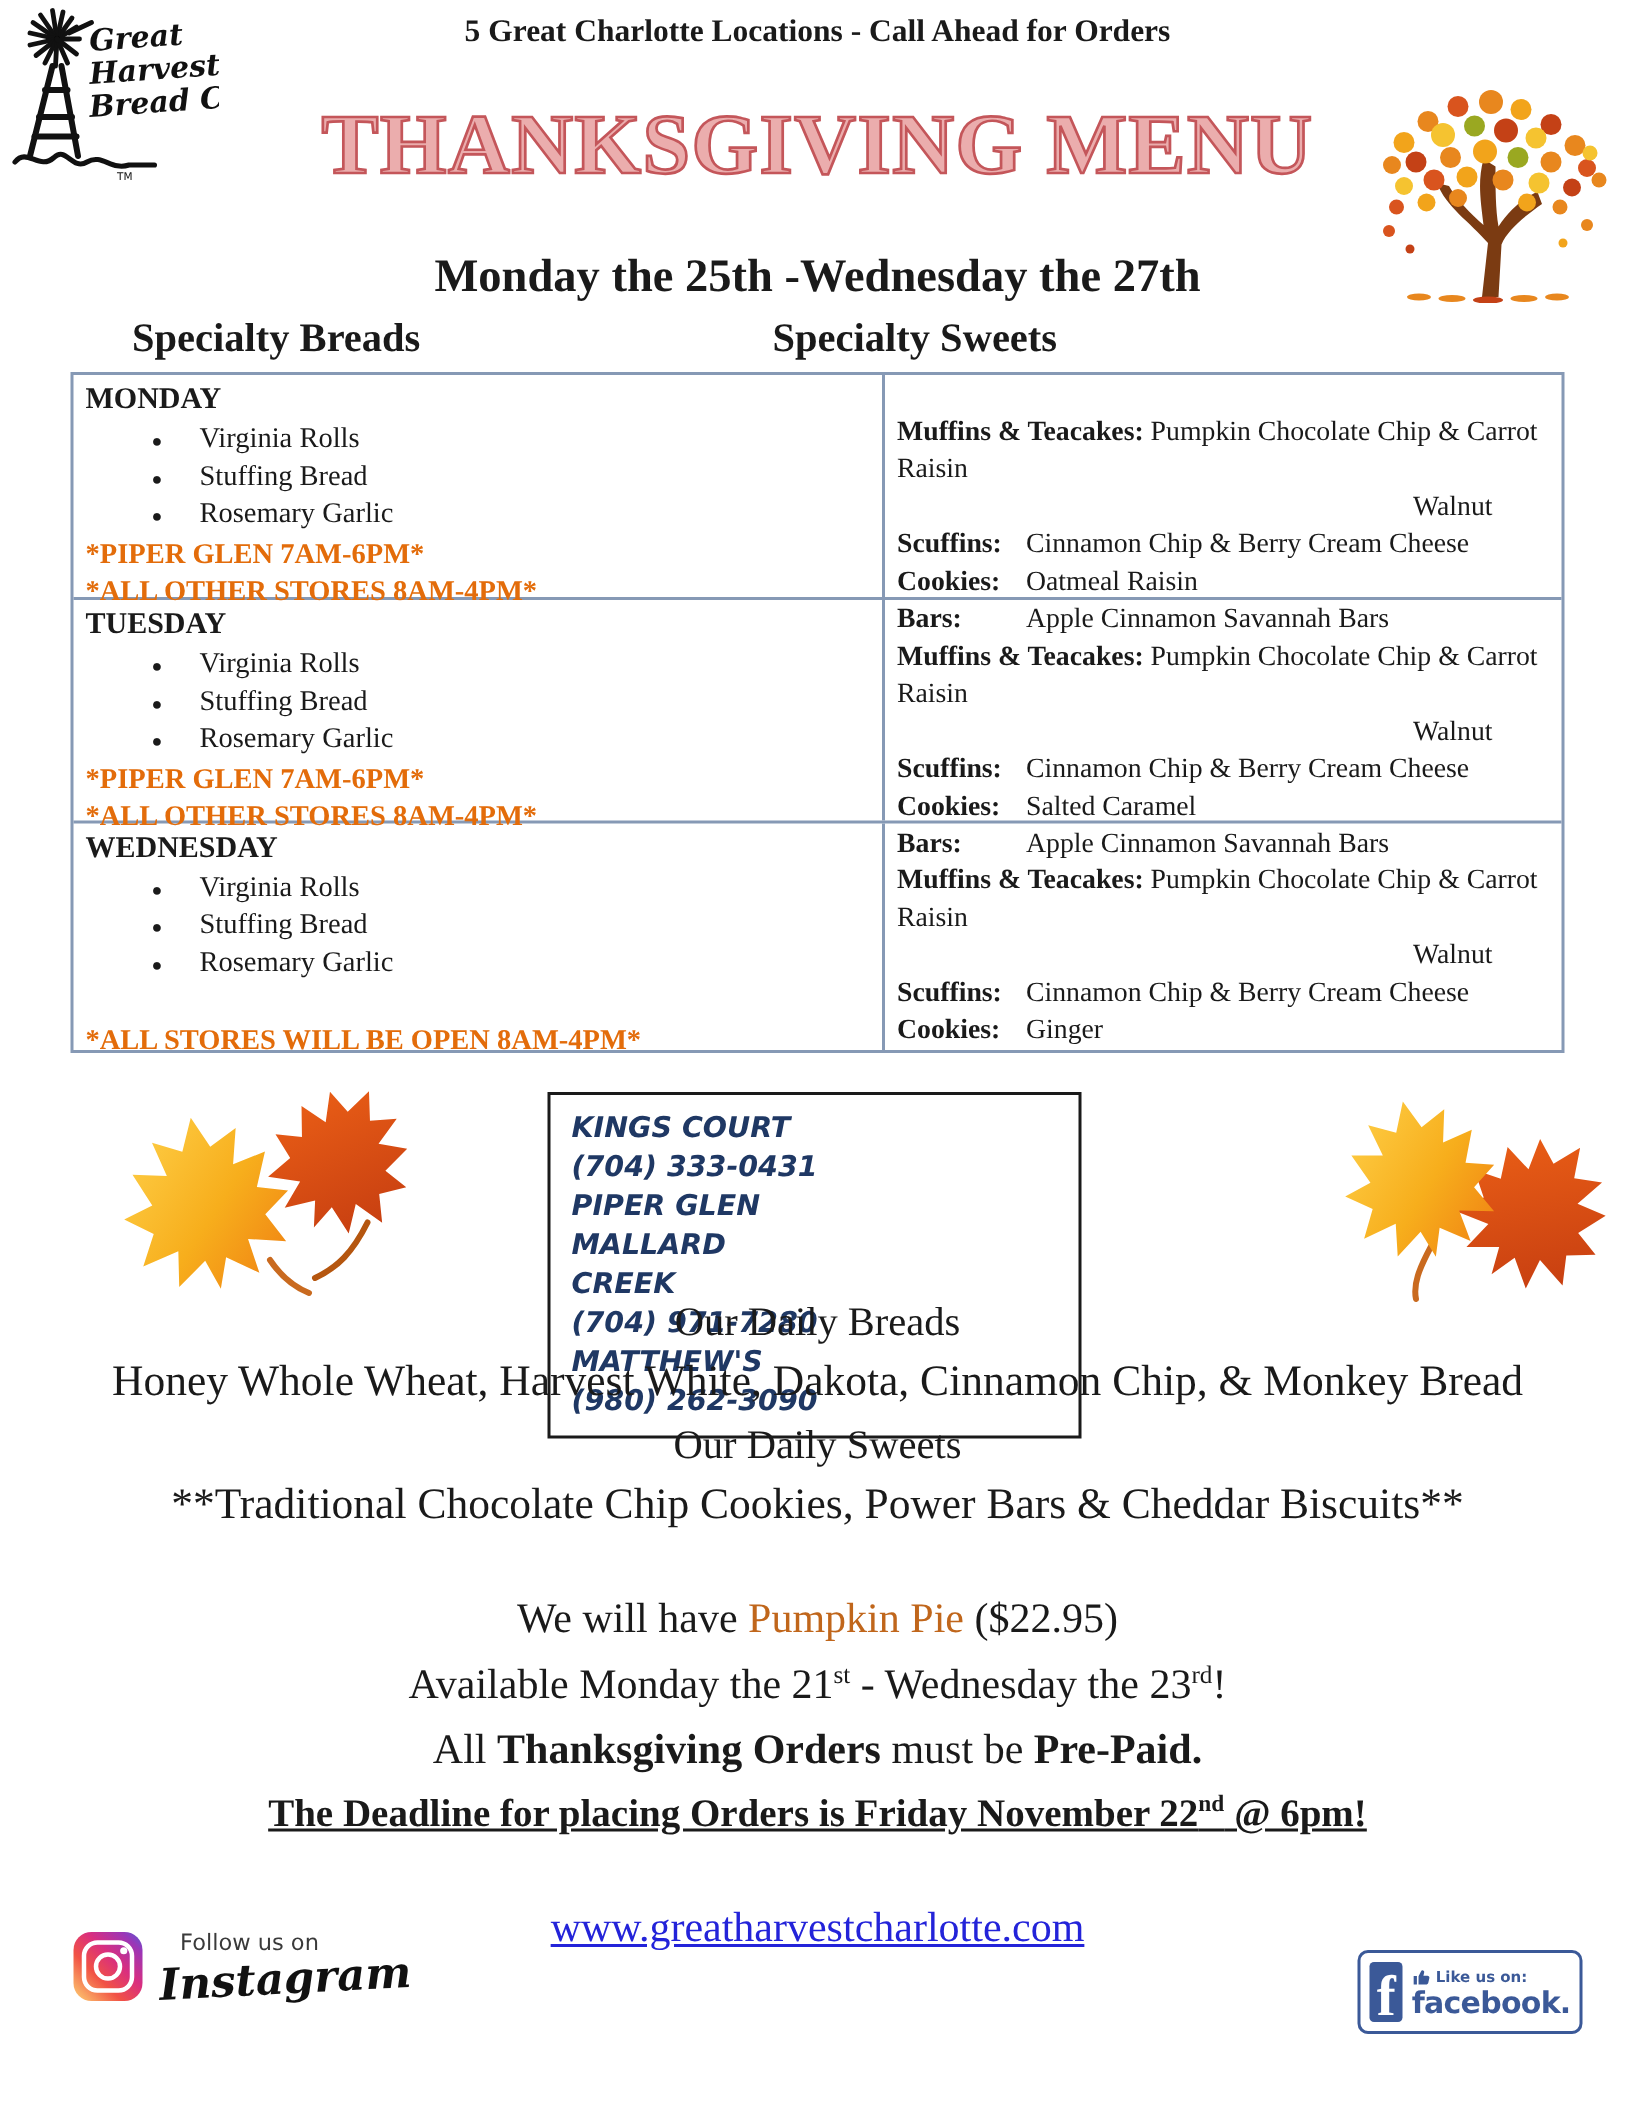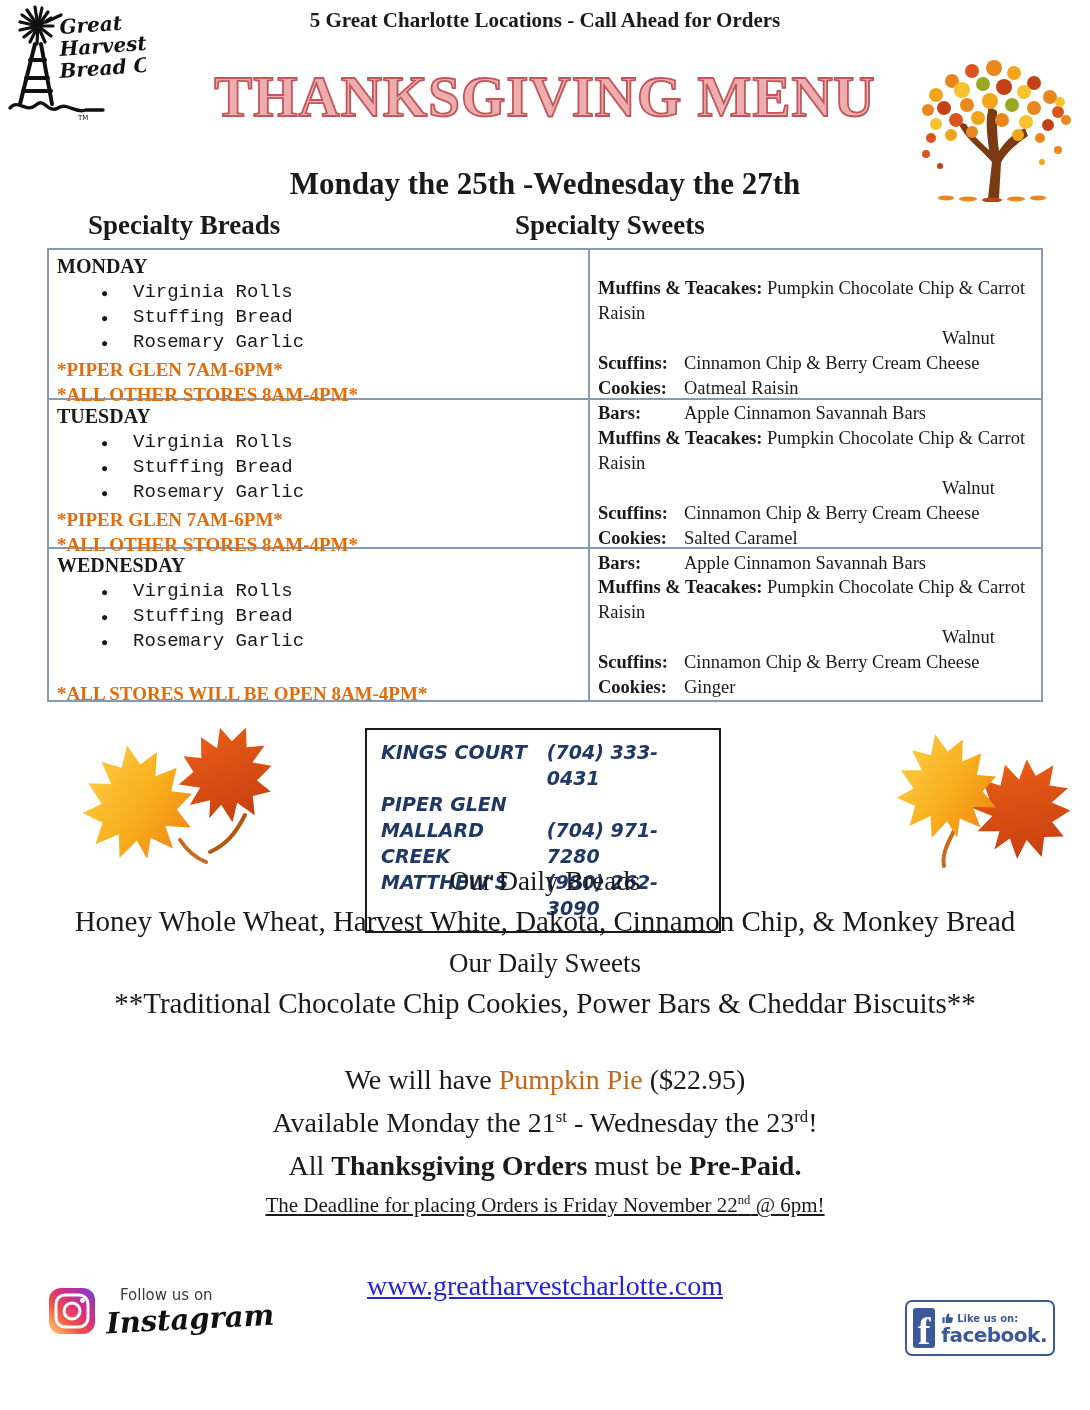--- a/index.html
+++ b/index.html
@@ -27,49 +27,49 @@
 
   .menu-table { position:absolute; top:248px; left:47px; width:996px;
                 border:2px solid #8699B5; box-sizing:border-box; }
   .day-row { display:flex; border-bottom:2px solid #8699B5; }
   .day-row.last { border-bottom:none; }
   .row-h1 { height:148px; } .row-h2 { height:147px; } .row-h3 { height:151px; }
   .cell { box-sizing:border-box; }
   .cell-breads { width:541px; border-right:2px solid #8699B5; padding:3px 8px 4px; }
   .cell-sweets { flex:1; padding:26px 0 4px 8px; font-size:18.5px; line-height:25px; }
   .day-name { font-weight:bold; font-size:20px; line-height:26px; }
-  .bread-list { margin:1px 0 0; padding:0; list-style:none; font-size:19px; line-height:25px;font-family:Liberation Mono, monospace; }
+  .bread-list { margin:1px 0 0; padding:0; list-style:none; font-size:19px; line-height:25px; }
   .bread-list li { position:relative; padding-left:76px; }
   .bread-list li::before { content:"●"; position:absolute; left:44px; top:2px; font-size:12px; }
   .hours { color:#E36C0A; font-weight:bold; font-size:19px; line-height:25px; margin-top:2px; }
   .wed-gap { margin-top:27px; }
   .sweet-label { font-weight:bold; display:inline-block; min-width:86px; }
   .walnut { text-align:right; padding-right:46px; }
 
   .phone-box { position:absolute; top:728px; left:365px; width:356px;
                border:2px solid #1a1a1a; box-sizing:border-box; padding:9px 14px 10px;
                font-family:"DejaVu Sans", sans-serif; font-style:italic; font-weight:bold;
                color:#1F3864; font-size:19px; line-height:26px; }
-  .phone-row { display:flex; }
+  .phone-row { display:flex;flex-direction:column; }
   .loc-name { width:172px; }
 
   .leaves-left  { position:absolute; left:60px;  top:720px; }
   .leaves-right { position:absolute; left:884px; top:726px; }
 
   .daily { position:absolute; top:866px; left:0; right:0; text-align:center; }
   .daily-title { font-size:27px; margin:0 0 8px; font-weight:normal; }
   .daily-list { font-size:29px; margin:0 0 10px; }
 
   .orders { position:absolute; top:1064px; left:0; right:0; text-align:center; font-size:28px; }
   .orders .line { margin-top:11px; }
   .orders .first { margin-top:0; }
   .pie-highlight { color:#C0661B; }
   .orders sup { font-size:60%; }
   .bold { font-weight:bold; }
-  .deadline { font-weight:normal; text-decoration:underline; font-size:21px; }
+  .deadline { font-weight:bold; text-decoration:underline; font-size:26px; }
 
   .website { position:absolute; top:1270px; left:0; right:0; text-align:center;
              font-size:28px; }
   .website a { color:#2323D9; text-decoration:underline; cursor:pointer; }
 
   .instagram { position:absolute; left:48px; top:1286px; display:flex; align-items:center; gap:10px; cursor:pointer; }
   .insta-text .small { font-family:"DejaVu Sans", sans-serif; font-size:15px; color:#3a3a3a; margin-left:14px; }
   .insta-text .script { font-family:"DejaVu Serif", serif; font-style:italic; font-weight:bold;
                         font-size:29px; color:#111; transform:rotate(-3deg); margin-top:-2px; }
 

